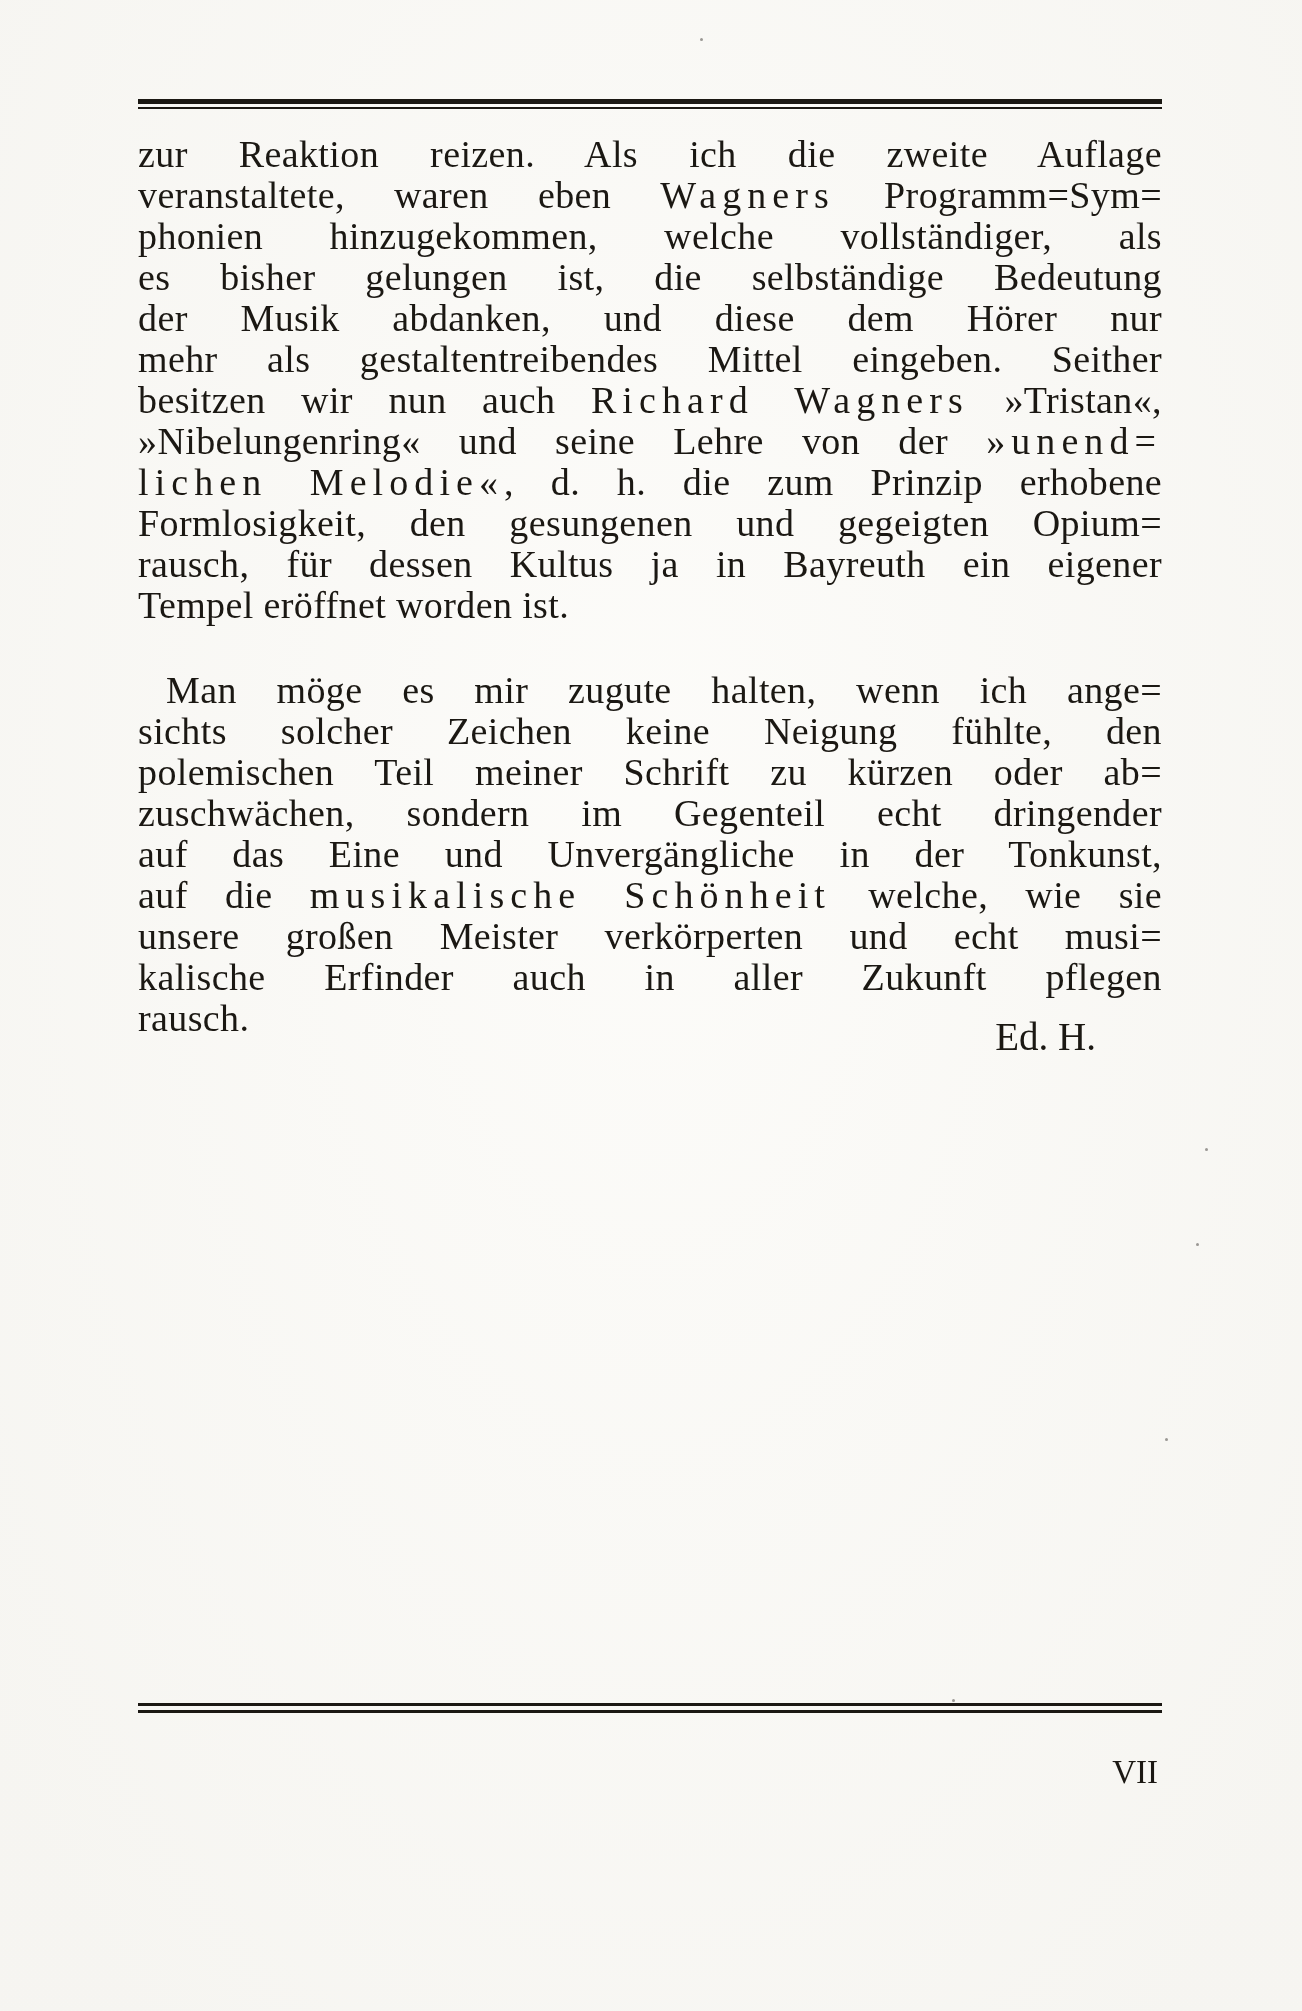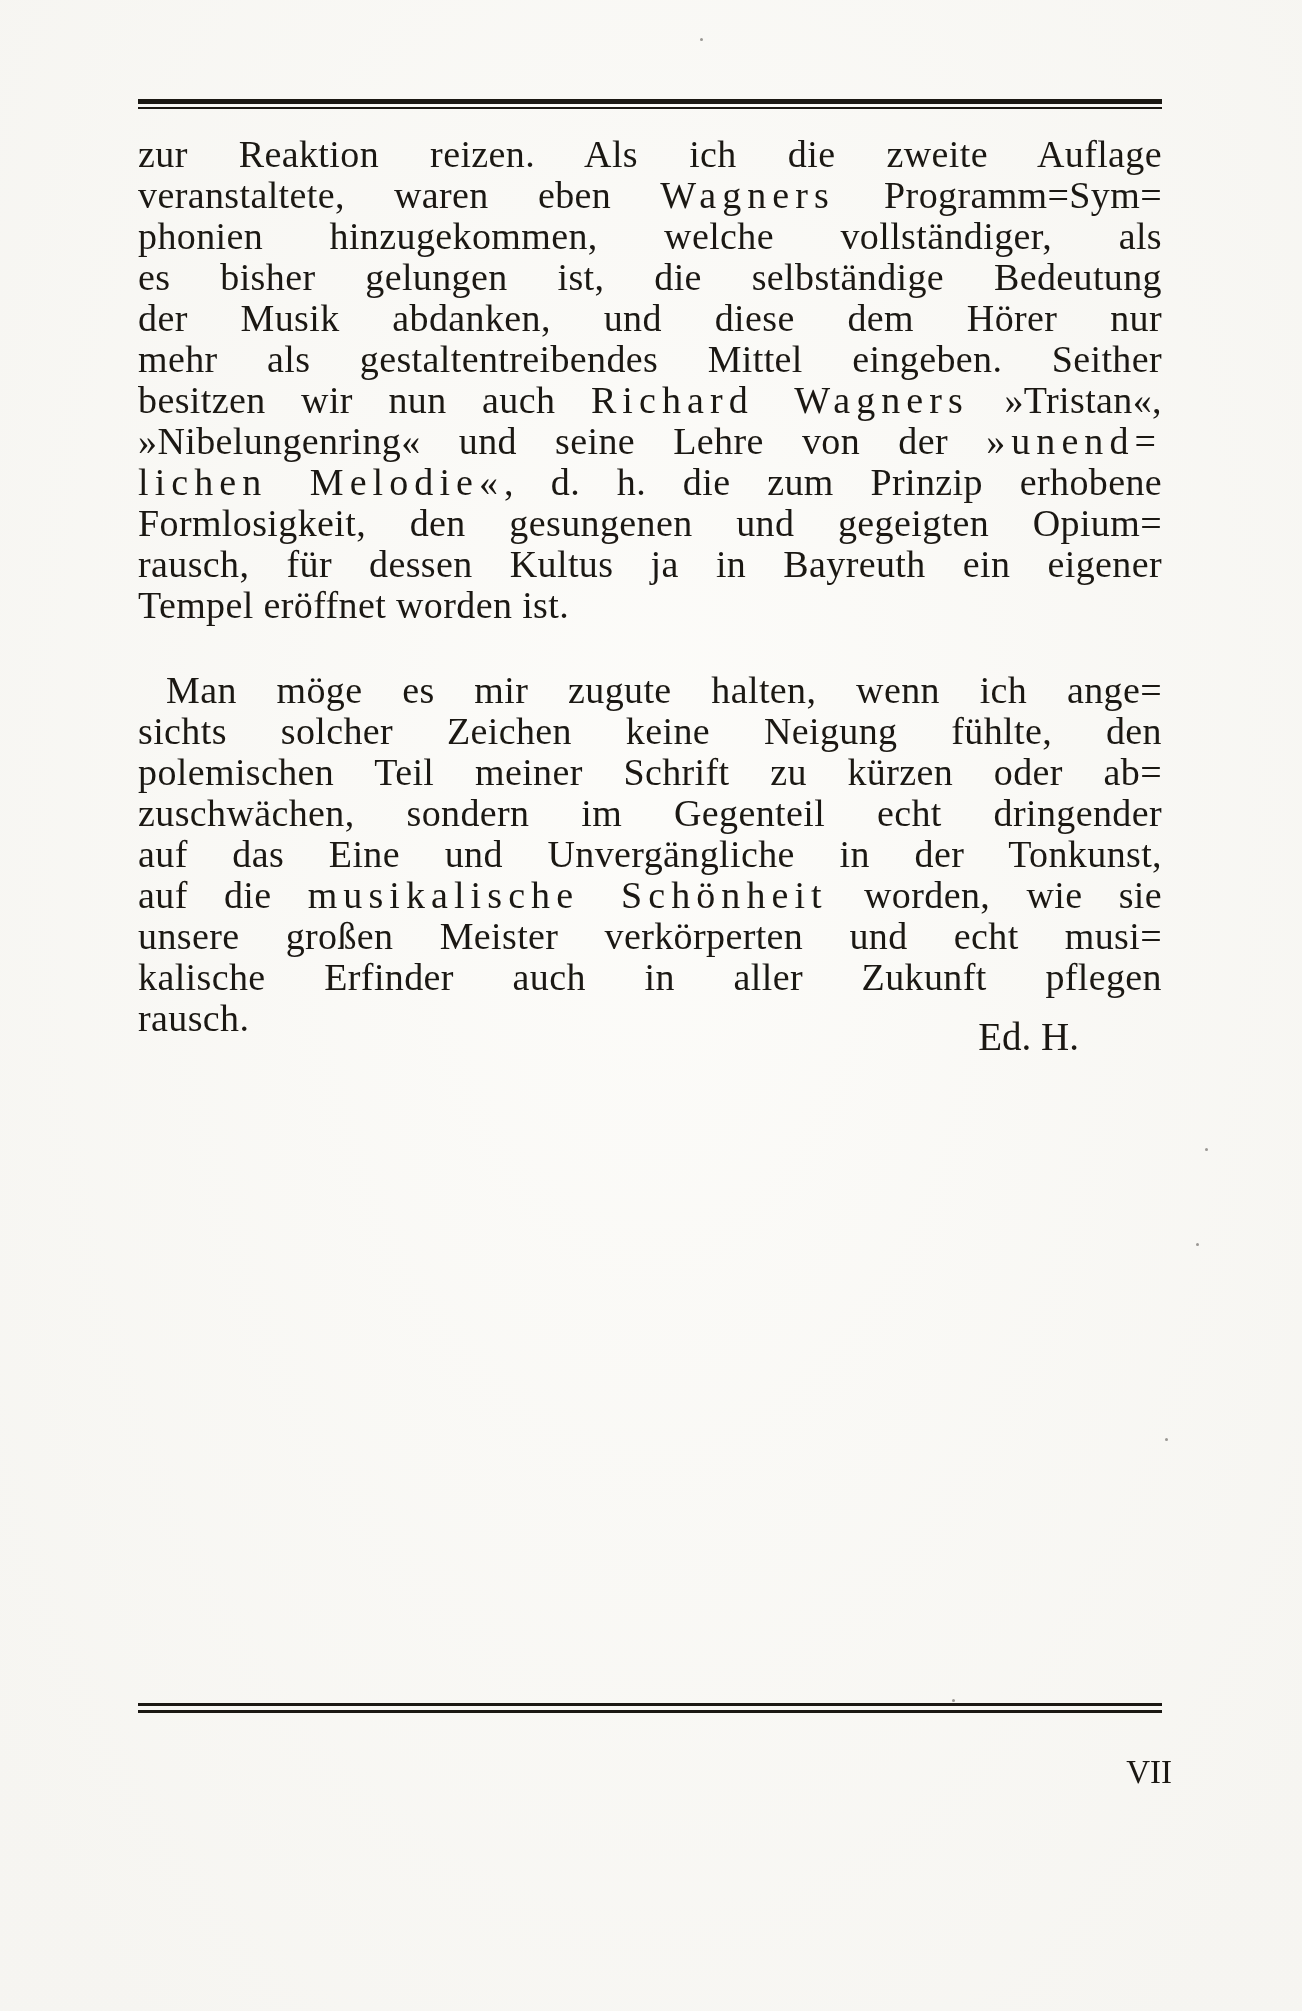--- a/index.html
+++ b/index.html
@@ -28,26 +28,26 @@
   .text-block {
     position: absolute; left: 138px; top: 134px; width: 1024px;
     font-size: 38px; line-height: 41px;
     letter-spacing: 0.01em;
   }
   .line { width: 100%; }
   .line.just { text-align: justify; text-align-last: justify; }
   .line.indent { text-indent: 28px; margin-top: 44px; }
   .seg.sp { letter-spacing: 0.16em; }
   .signature {
-    position: absolute; left: 121px; top: 1014px; width: 1024px;
+    position: absolute; left: 138px; top: 1014px; width: 1024px;
     text-align: right; padding-right: 66px;
     font-size: 39px; line-height: 46px;
   }
   .page-number {
-    position: absolute; left: 152px; top: 1752px; width: 1024px;
+    position: absolute; left: 138px; top: 1752px; width: 1024px;
     text-align: right; padding-right: 4px;
     font-size: 33px; line-height: 40px;
   }
   .specks { position: absolute; inset: 0; pointer-events: none; }
   .specks i {
     position: absolute; display: block;
     width: 3px; height: 3px; border-radius: 50%;
     background: rgba(40, 36, 30, 0.45);
   }
   .s1 { left: 1205px; top: 1148px; }
@@ -77,21 +77,21 @@
       <div class="line just"><span class="seg">»Nibelungenring« und seine Lehre von der </span><span class="seg sp">»unend=</span></div>
       <div class="line just"><span class="seg sp">lichen Melodie«</span><span class="seg">, d. h. die zum Prinzip erhobene</span></div>
       <div class="line just"><span class="seg">Formlosigkeit, den gesungenen und gegeigten Opium=</span></div>
       <div class="line just"><span class="seg">rausch, für dessen Kultus ja in Bayreuth ein eigener</span></div>
       <div class="line"><span class="seg">Tempel eröffnet worden ist.</span></div>
       <div class="line just indent"><span class="seg">Man möge es mir zugute halten, wenn ich ange=</span></div>
       <div class="line just"><span class="seg">sichts solcher Zeichen keine Neigung fühlte, den</span></div>
       <div class="line just"><span class="seg">polemischen Teil meiner Schrift zu kürzen oder ab=</span></div>
       <div class="line just"><span class="seg">zuschwächen, sondern im Gegenteil echt dringender</span></div>
       <div class="line just"><span class="seg">auf das Eine und Unvergängliche in der Tonkunst,</span></div>
-      <div class="line just"><span class="seg">auf die </span><span class="seg sp">musikalische Schönheit</span><span class="seg"> worden, wie sie</span></div>
+      <div class="line just"><span class="seg">auf die </span><span class="seg sp">musikalische Schönheit</span><span class="seg"> welche, wie sie</span></div>
       <div class="line just"><span class="seg">unsere großen Meister verkörperten und echt musi=</span></div>
       <div class="line just"><span class="seg">kalische Erfinder auch in aller Zukunft pflegen</span></div>
       <div class="line"><span class="seg">rausch.</span></div>
     </div>
 
   <div class="signature">Ed. H.</div>
 
   <div class="rule rule-bottom">
     <div class="bar1"></div>
     <div class="bar2"></div>

